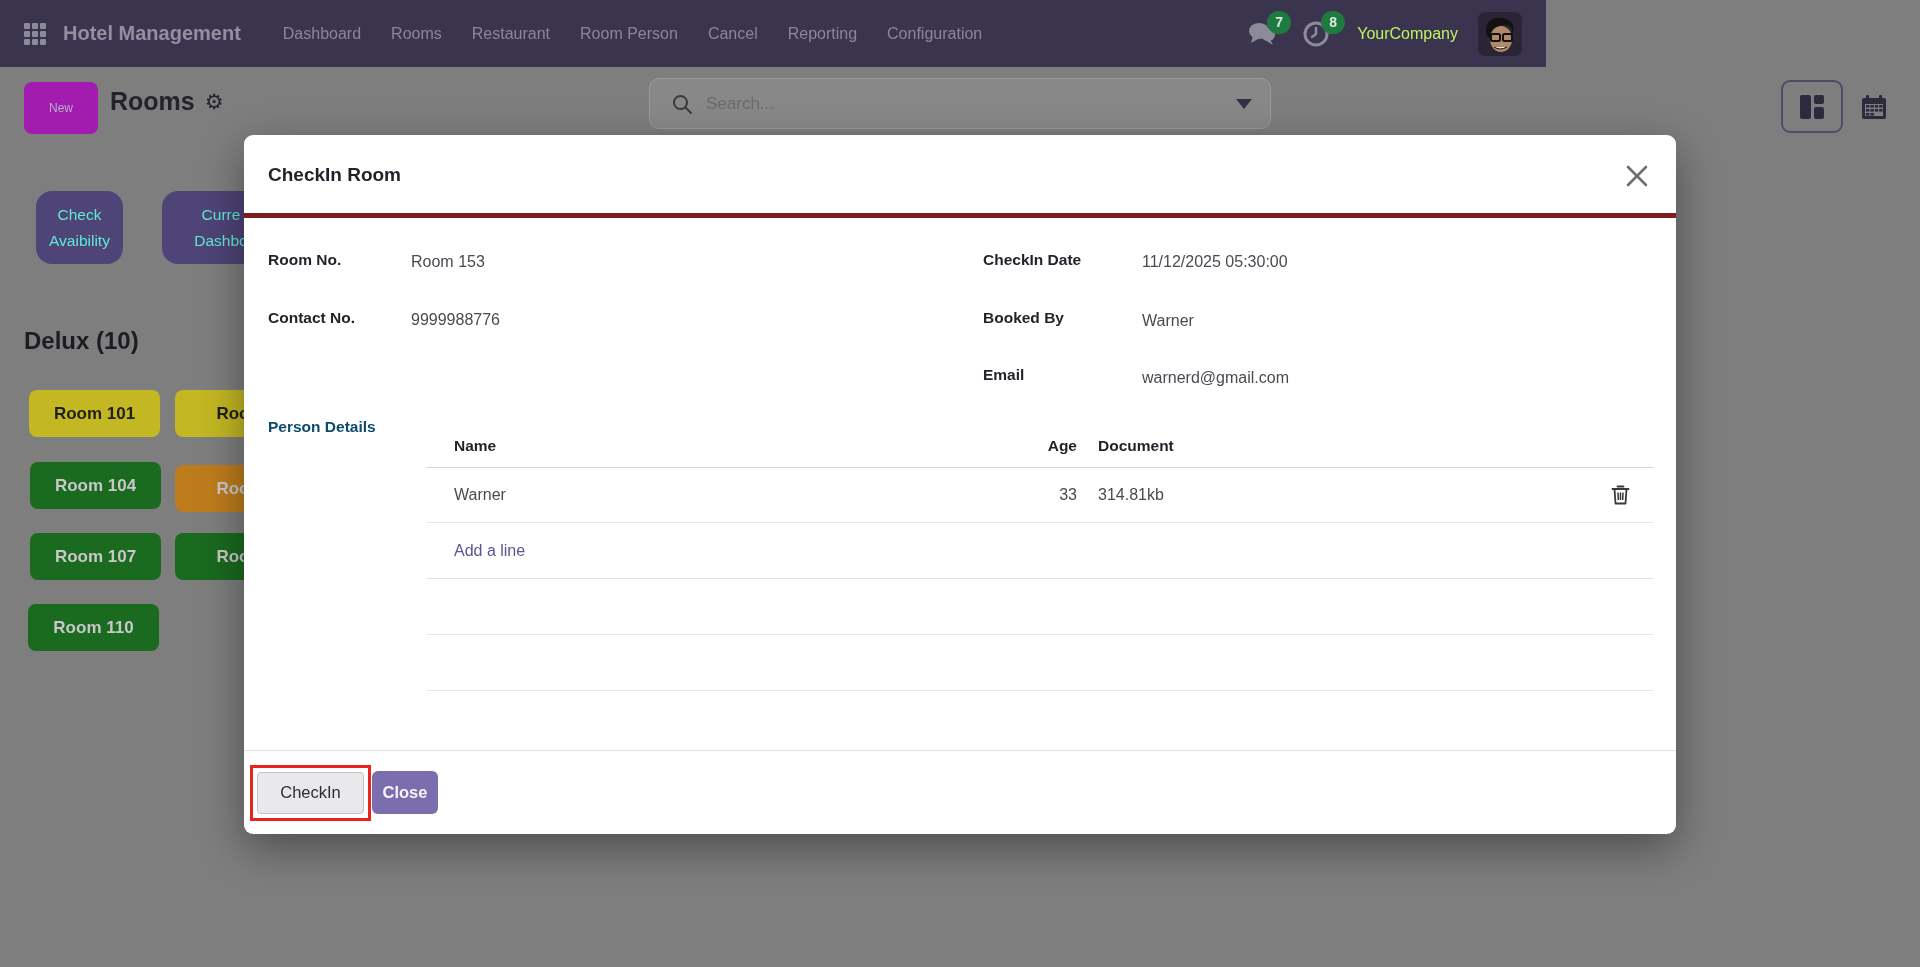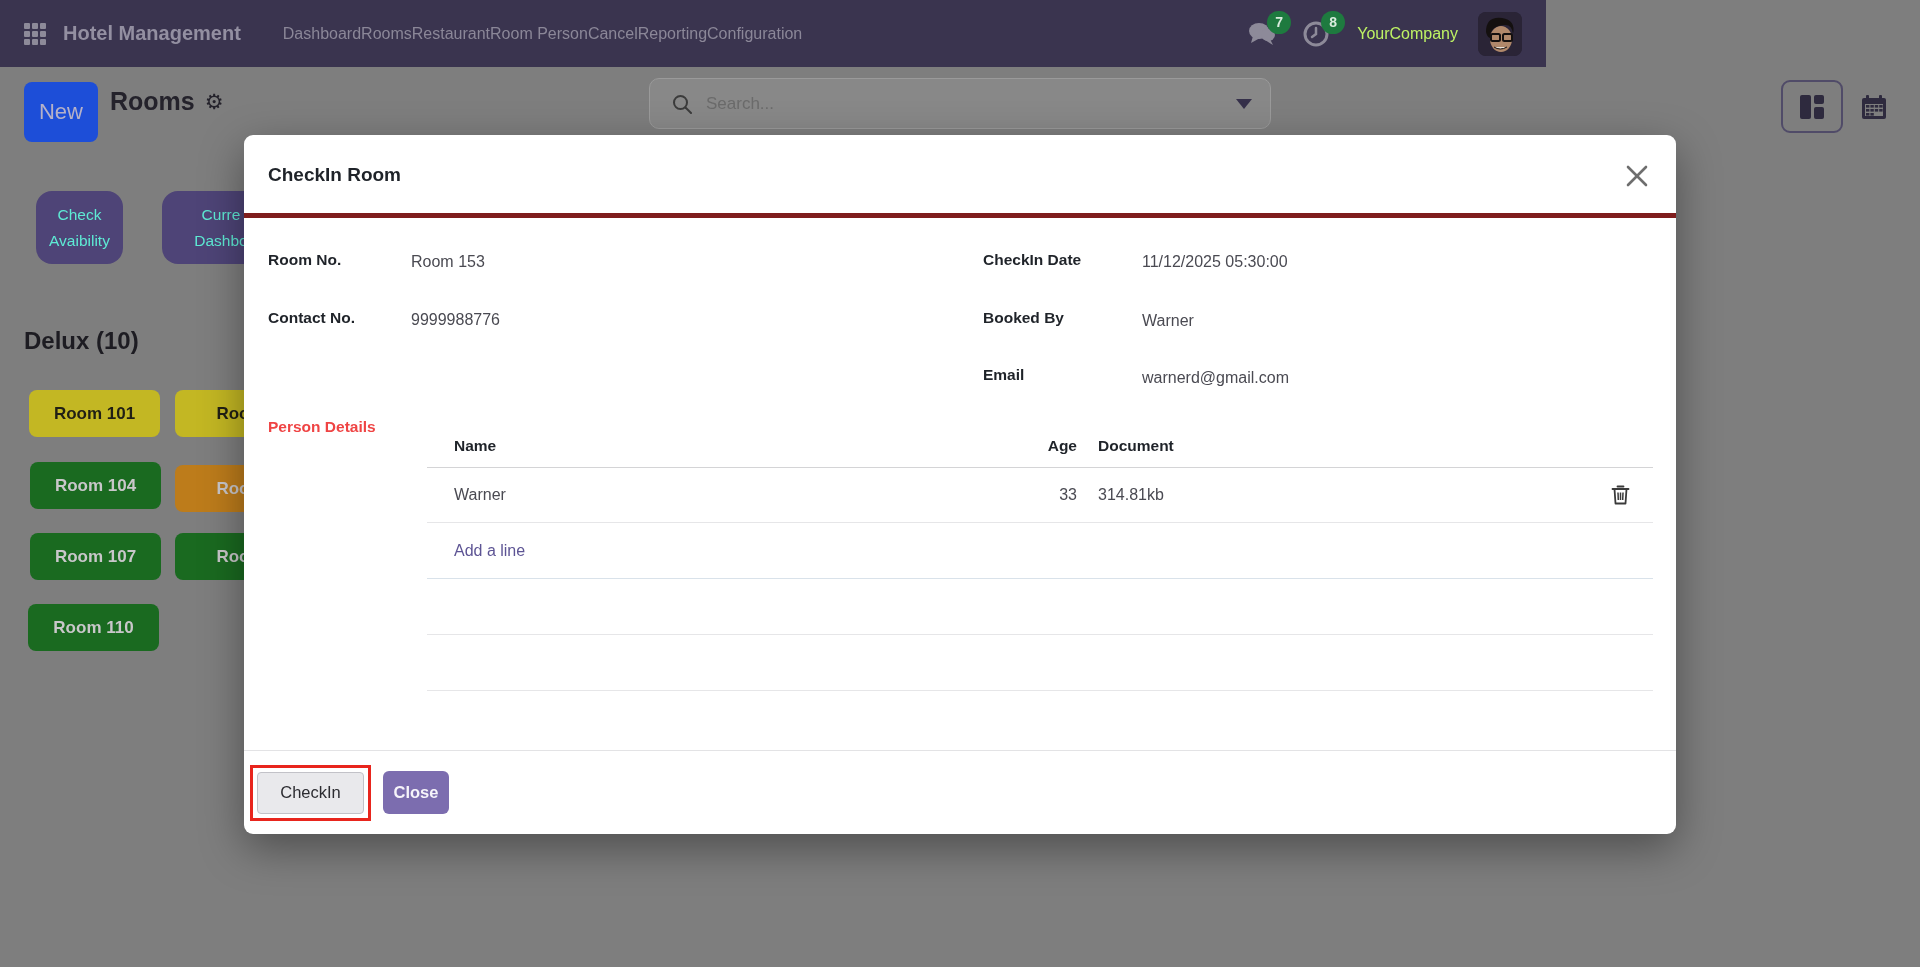--- a/index.html
+++ b/index.html
@@ -7,34 +7,34 @@
   body { font-family:"Liberation Sans", sans-serif; background:#7e7e7e; overflow:hidden; }
   #app { position:relative; width:1920px; height:967px; background:#7e7e7e; overflow:hidden; }
 
   
   .topbar { position:absolute; top:0; left:0; width:1546px; height:67px; background:#3a344f;
             display:flex; align-items:center; padding:0 24px; }
   .apps-grid { display:grid; grid-template-columns:repeat(3,6px); grid-template-rows:repeat(3,6px);
                gap:2px; margin-right:17px; cursor:pointer; }
   .apps-grid span { background:#8d8a99; border-radius:1px; }
   .brand { color:#938fa1; font-size:20px; font-weight:700; margin-right:42px; white-space:nowrap; }
-  .topnav { display:flex; align-items:center; }
+  .topnav { display:flex; align-items:center; gap:30px; }
   .topnav a { color:#8b8798; font-size:16px; text-decoration:none; white-space:nowrap; cursor:pointer; }
   .systray { margin-left:auto; display:flex; align-items:center; gap:20px; }
   .tray-icon { position:relative; width:34px; height:34px; display:flex; align-items:center; justify-content:center; cursor:pointer; }
   .badge { position:absolute; top:-6px; right:-12px; min-width:24px; height:23px; padding:0 6px;
            background:#1e7a3f; border-radius:12px; color:#d8ecdd; font-size:14px; font-weight:700;
            display:flex; align-items:center; justify-content:center; }
   .company { color:#bef264; font-size:16px; margin-left:4px; }
   .avatar { width:44px; height:44px; border-radius:8px; overflow:hidden; background:#2a2436; cursor:pointer; }
 
   
   .controlbar { position:absolute; top:67px; left:0; width:1920px; height:74px; background:#7e7e7e; }
-  .btn-new { position:absolute; left:24px; top:15px; width:74px; height:60px; background:#1d4ed8;
-             border:none; border-radius:8px; color:#b5b1c8; font-size:22px; cursor:pointer;
+  .btn-new { position:absolute; left:24px; top:15px; width:74px; height:52px; background:#a21caf;
+             border:none; border-radius:8px; color:#b5b1c8; font-size:12px; cursor:pointer;
              font-family:inherit; }
   .view-title { position:absolute; left:110px; top:20px; display:flex; align-items:center; gap:10px; }
   .view-title .t { font-size:25px; font-weight:600; color:#24222b; }
   .gear { font-size:21px; color:#24222b; cursor:pointer; line-height:1; }
   .searchbox { position:absolute; left:649px; top:11px; width:622px; height:51px; background:#888888;
                border:1px solid #9a9a9a; border-radius:10px; display:flex; align-items:center;
                padding-left:22px; }
   .searchbox input { flex:1; background:transparent; border:none; outline:none; font-size:17px;
                      color:#3c3c3c; margin-left:14px; font-family:inherit; }
   .searchbox input::placeholder { color:#6b6b6b; }
@@ -64,21 +64,21 @@
            border-radius:9px; box-shadow:0 14px 44px rgba(0,0,0,.38); }
   .modal-header { position:absolute; top:0; left:0; right:0; height:83px; border-bottom:5px solid #7f1d1d; }
   .modal-title { position:absolute; left:24px; top:29px; font-size:19px; font-weight:700; color:#1f2329; }
   .modal-close { position:absolute; right:22px; top:24px; width:34px; height:34px; background:none; border:none;
                  cursor:pointer; display:flex; align-items:center; justify-content:center; }
   .modal-body { position:absolute; top:83px; left:0; right:0; bottom:96px; }
 
   .fld-label { position:absolute; font-size:15.5px; font-weight:700; color:#1f2329; }
   .fld-value { position:absolute; font-size:16px; color:#4a4a52; }
 
-  .pd-label { position:absolute; left:24px; top:200px; font-size:15.5px; font-weight:700; color:#ef4444; }
+  .pd-label { position:absolute; left:24px; top:200px; font-size:15.5px; font-weight:700; color:#0c4a6e; }
 
   .ptable { position:absolute; left:183px; top:207px; width:1226px; }
   .trow { display:grid; grid-template-columns:543px 80px 1fr 66px; align-items:center;
           padding-left:27px; }
   .trow.head { height:43px; border-bottom:1px solid #d4d4d6; }
   .trow.data { height:55px; border-bottom:1px solid #e6e6e8; }
   .trow.addrow { height:56px; border-bottom:1px solid #d9e2ea; }
   .trow.empty { height:56px; border-bottom:1px solid #e6e6e8; }
   .th { font-size:15.5px; font-weight:700; color:#1f2329; }
   .td { font-size:16px; color:#4a4a52; }
@@ -86,21 +86,21 @@
   .col-doc { padding-left:21px; }
   .col-act { display:flex; justify-content:center; }
   .addline { color:#5d5494; font-size:16px; cursor:pointer; }
   .trash-btn { background:none; border:none; cursor:pointer; display:flex; }
 
   .modal-footer { position:absolute; left:0; right:0; bottom:0; height:84px; border-top:1px solid #e3e3e5;
                   display:flex; align-items:center; padding-left:6px; }
   .hl-red { border:3px solid #e8251d; padding:4px; display:inline-flex; }
   .btn-checkin { width:107px; height:42px; background:#e9e9ec; border:1px solid #c2c2c8; border-radius:4px;
                  font-size:16.5px; color:#2c2c31; cursor:pointer; font-family:inherit; }
-  .btn-close-modal { margin-left:12px; width:66px; height:43px; background:#7c6daf; border:none;
+  .btn-close-modal { margin-left:1px; width:66px; height:43px; background:#7c6daf; border:none;
                      border-radius:6px; color:#f6f4fa; font-size:16.5px; font-weight:600; cursor:pointer;
                      font-family:inherit; }
 </style>
 </head>
 <body>
 
 <div id="app">
 
   <header class="topbar">
     <div class="apps-grid">

